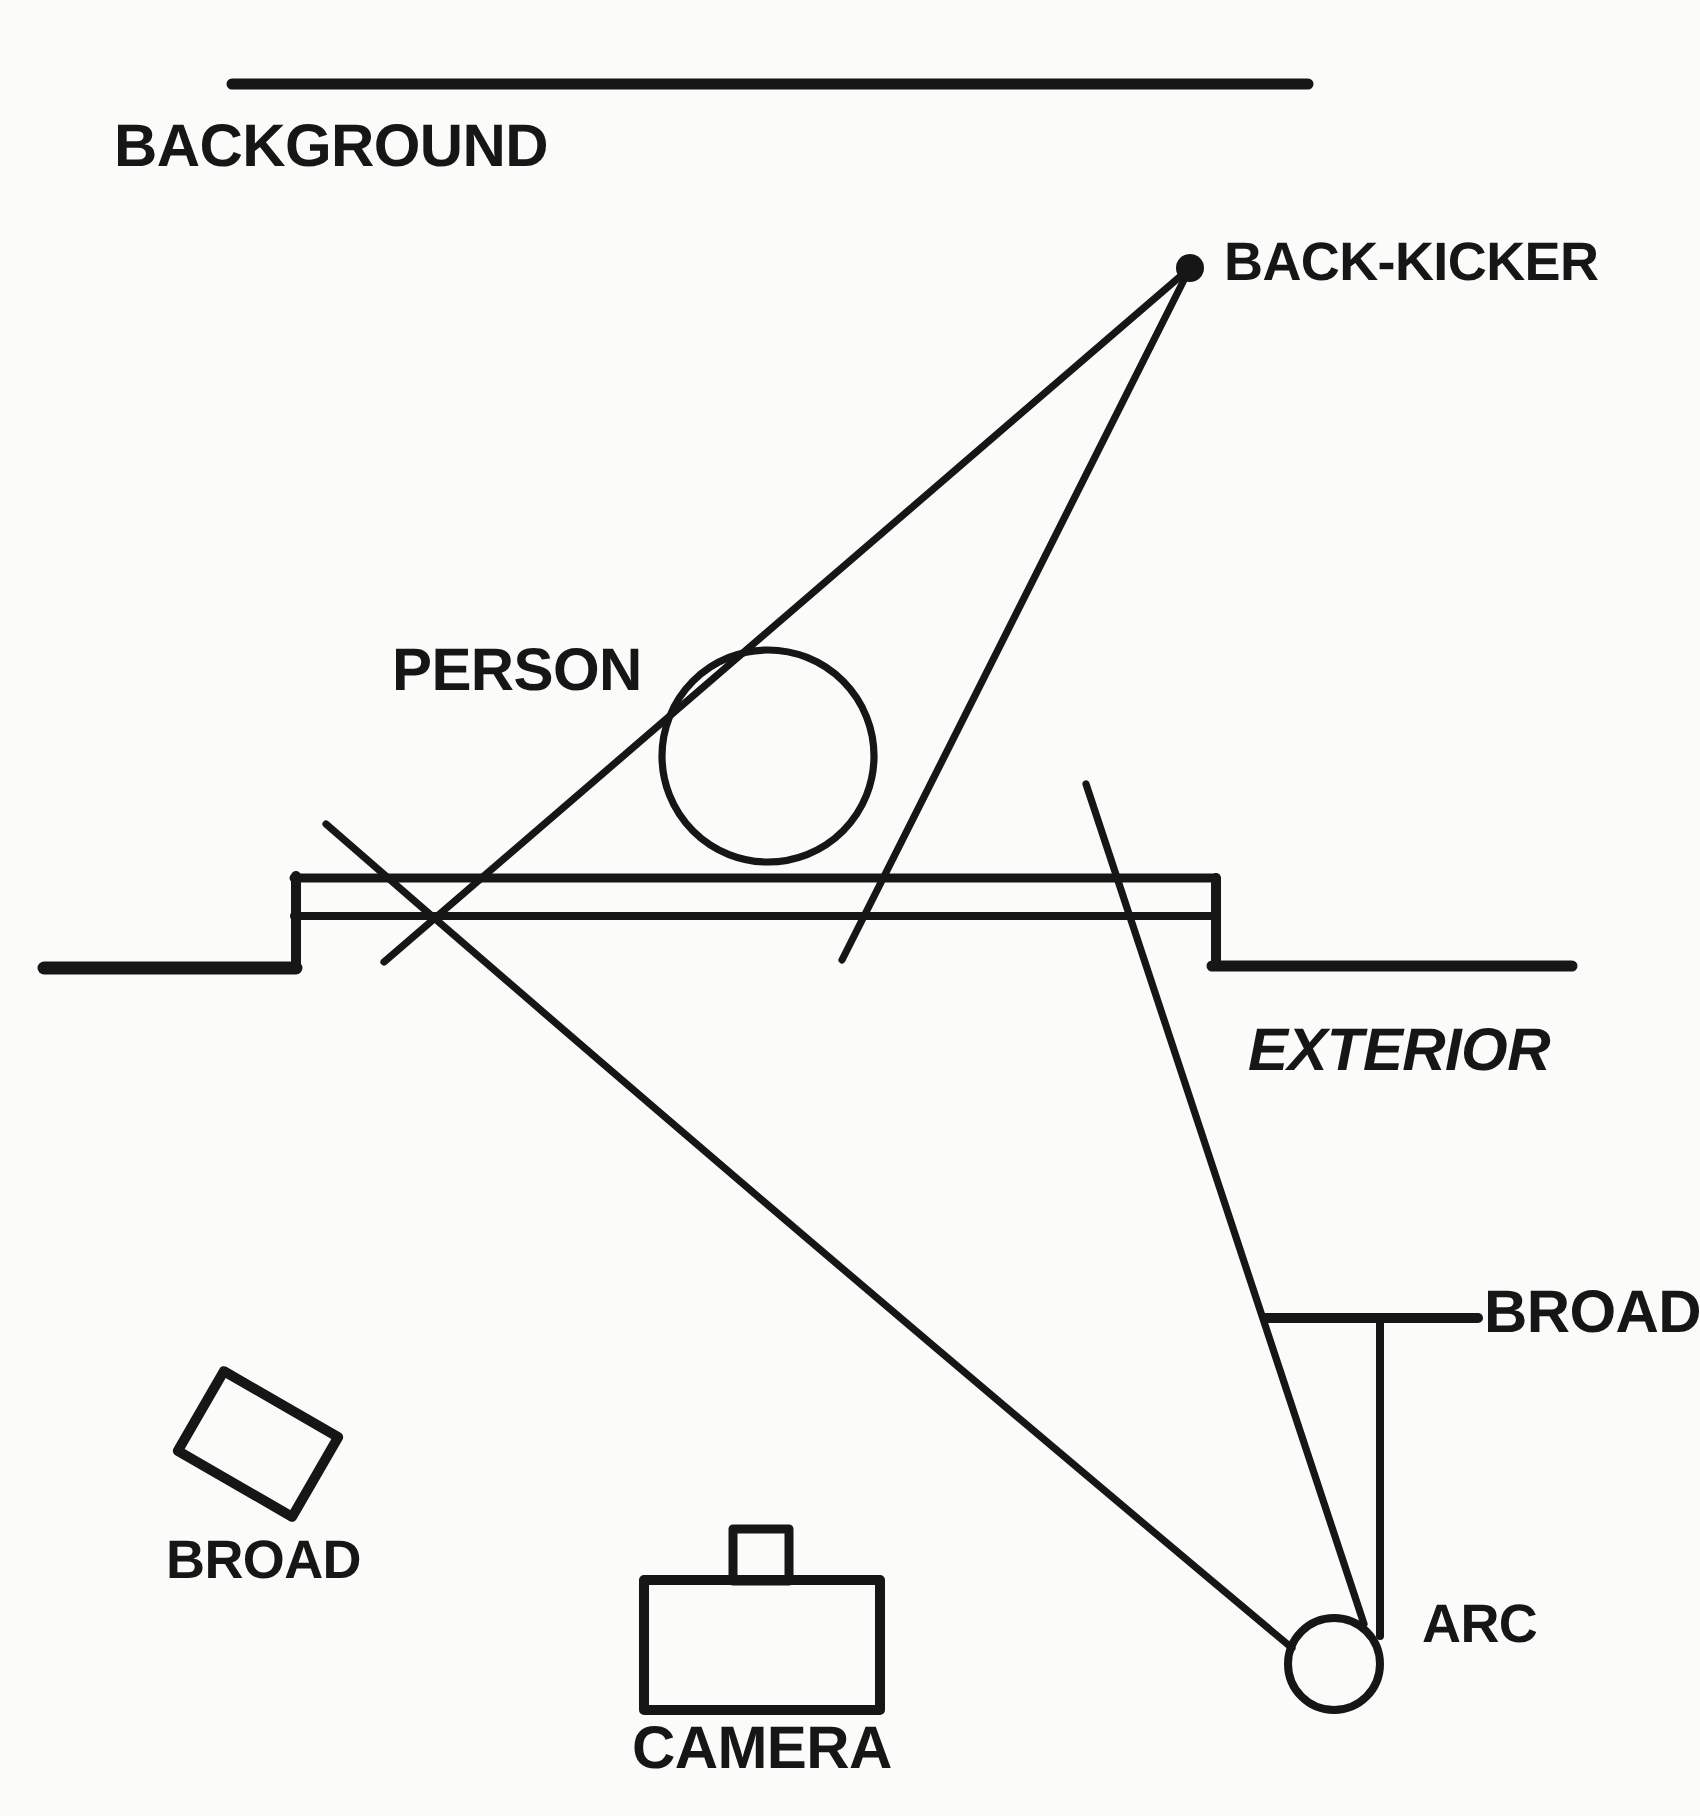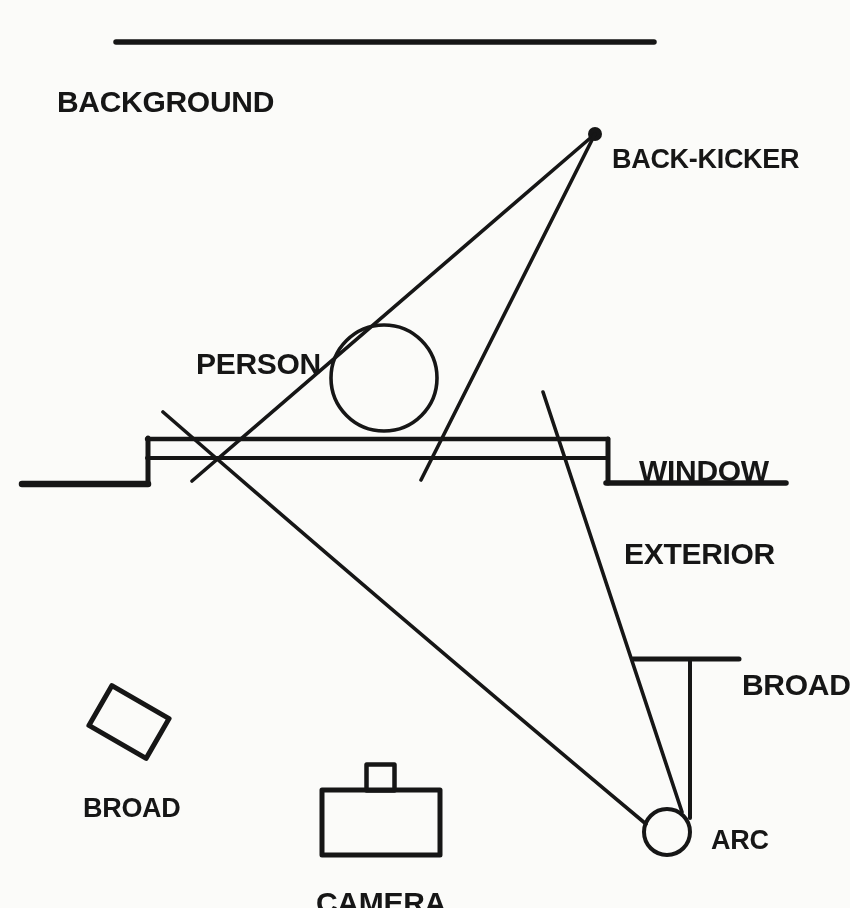--- a/index.html
+++ b/index.html
@@ -15,21 +15,21 @@
   }
   .diagram-svg{position:absolute;left:0;top:0;}
   .lbl{
     position:absolute;
     font-weight:700;
     font-size:30px;
     line-height:1;
     letter-spacing:-0.3px;
     color:#161616;
     white-space:nowrap;
-    -webkit-user-select:none;user-select:none;margin-top:28px;
+    -webkit-user-select:none;user-select:none;
   }
   .lbl.small{font-size:27px;}
 </style>
 </head>
 <body>
 
 <div class="stage">
 
   <svg class="diagram-svg" width="850" height="908" viewBox="0 0 850 908">
     <g fill="none" stroke="#161616" stroke-linecap="round" stroke-linejoin="round">
@@ -65,23 +65,22 @@
     </g>
   </svg>
 
   <div class="lbl" style="left:57px;top:59px;">BACKGROUND</div>
 
   <div class="lbl small" style="left:612px;top:118px;">BACK-KICKER</div>
 
   <div class="lbl" style="left:196px;top:321px;">PERSON</div>
 
 
-  <div class="lbl" style="left:639px;top:428px;">WINDOW</div>
 
-  <div class="lbl" style="left:624px;top:511px;">EXTERIOR</div>
+  <div class="lbl" style="left:624px;top:511px;font-style:italic;">EXTERIOR</div>
 
   <div class="lbl" style="left:742px;top:642px;">BROAD</div>
 
   <div class="lbl small" style="left:83px;top:767px;">BROAD</div>
 
   <div class="lbl" style="left:316px;top:860px;">CAMERA</div>
 
   <div class="lbl small" style="left:711px;top:799px;">ARC</div>
 
 </div>

